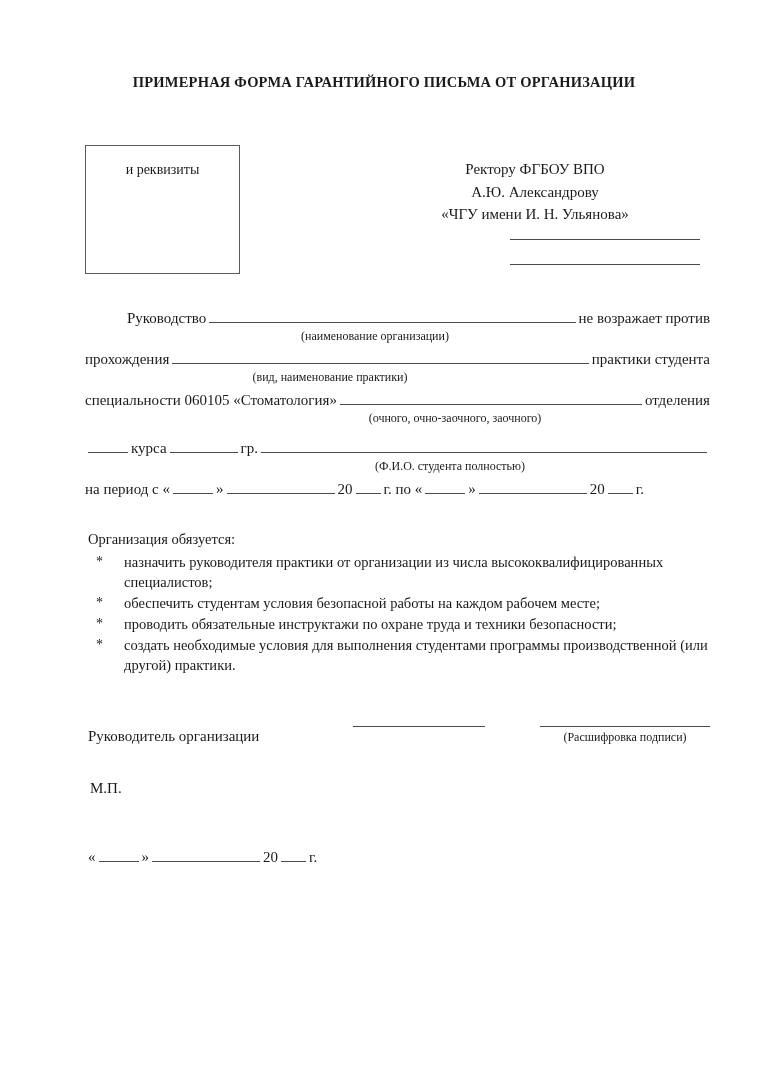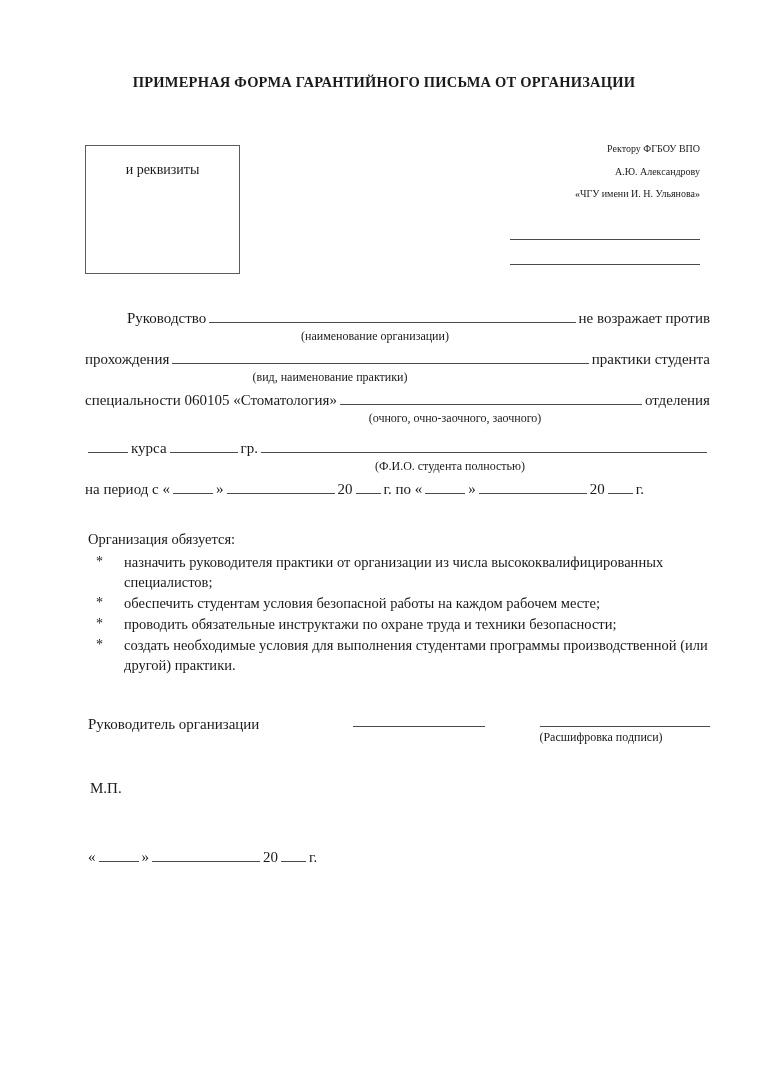--- a/index.html
+++ b/index.html
@@ -46,24 +46,24 @@
     text-align: center;
     font-size: 14px;
     line-height: 22px;
     padding-top: 13px;
   }
   .org-box div { white-space: nowrap; }
 
   .addressee {
     position: absolute;
     right: 68px;
-    top: 138px;
+    top: 158px;
     width: 330px;
-    text-align: right;
-    font-size: 10px;
+    text-align: center;
+    font-size: 15px;
     line-height: 22.5px;
   }
   .addressee div { white-space: nowrap; }
   .addressee-rules {
     position: absolute;
     right: 68px;
     top: 215px;
     width: 190px;
   }
   .addressee-rules .rule {
@@ -137,40 +137,40 @@
   .sig-row {
     position: absolute;
     left: 88px;
     top: 712px;
     width: 625px;
     font-size: 15px;
   }
   .sig-label {
     position: absolute;
     left: 0;
-    top: 4px;
+    top: 16px;
     white-space: nowrap;
   }
   .sig-line-a {
     position: absolute;
     left: 265px;
     top: 14px;
     width: 132px;
     border-bottom: 1px solid #4a4a4a;
   }
   .sig-line-b {
     position: absolute;
     left: 452px;
     top: 14px;
     width: 170px;
     border-bottom: 1px solid #4a4a4a;
   }
   .sig-caption {
     position: absolute;
-    left: 428px;
+    left: 452px;
     top: 18px;
     width: 170px;
     text-align: center;
     font-size: 12px;
     white-space: nowrap;
   }
 
   .mp {
     position: absolute;
     left: 90px;

